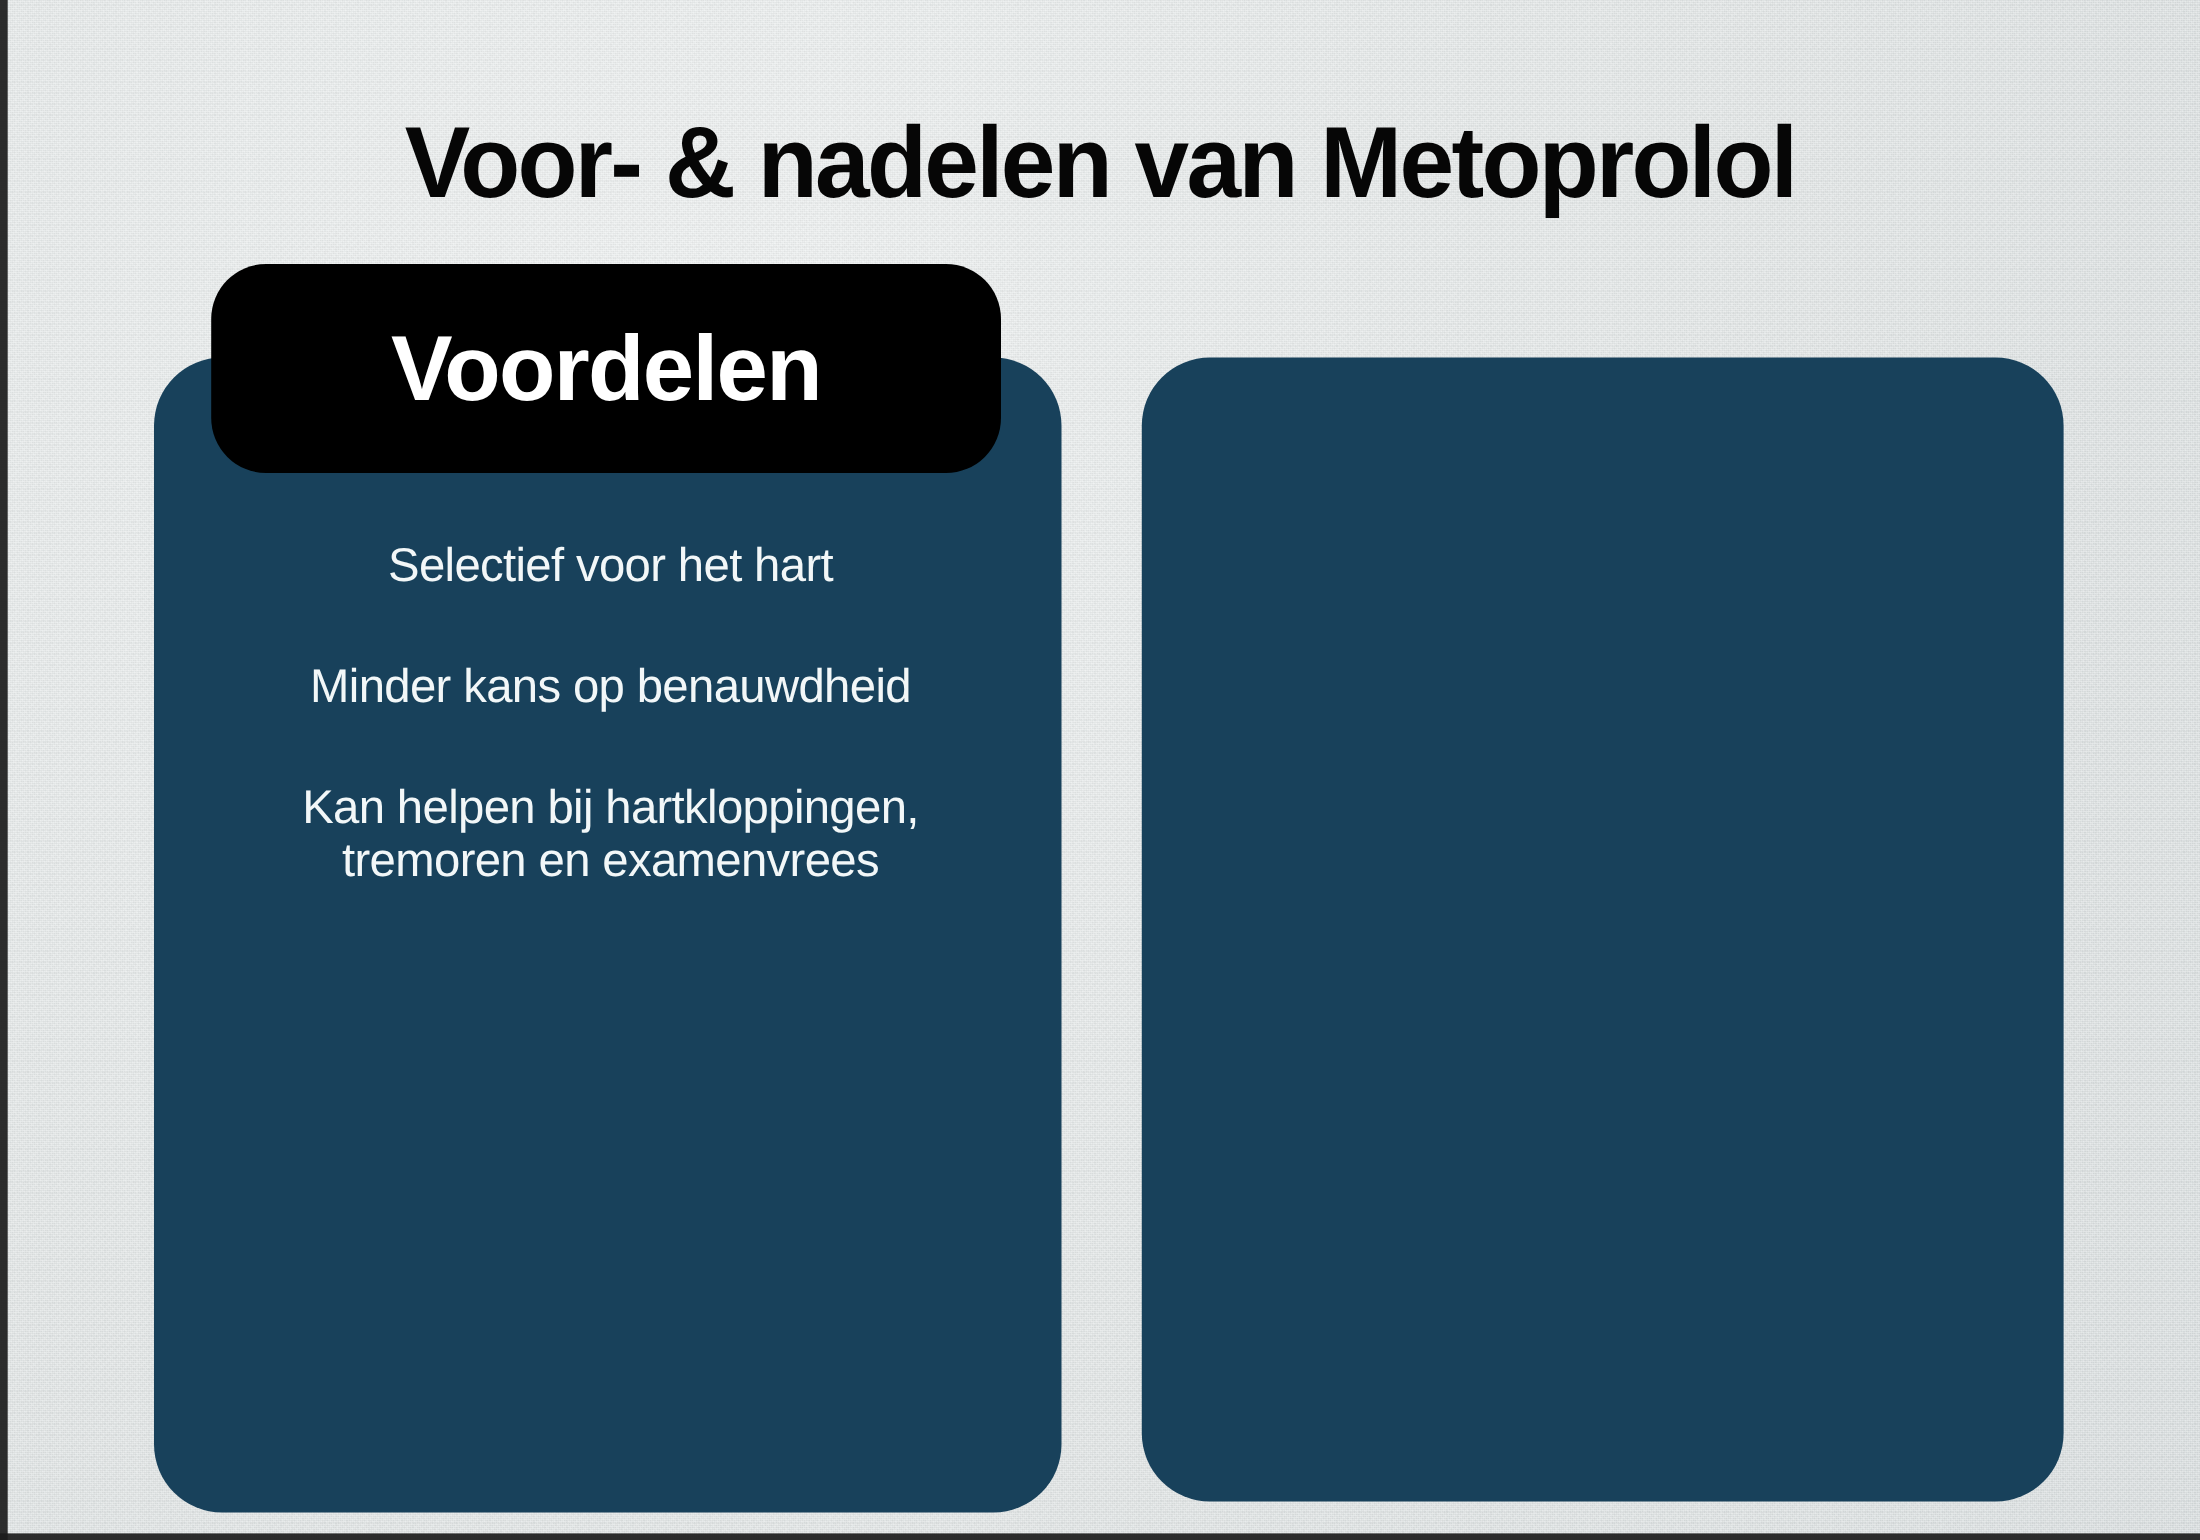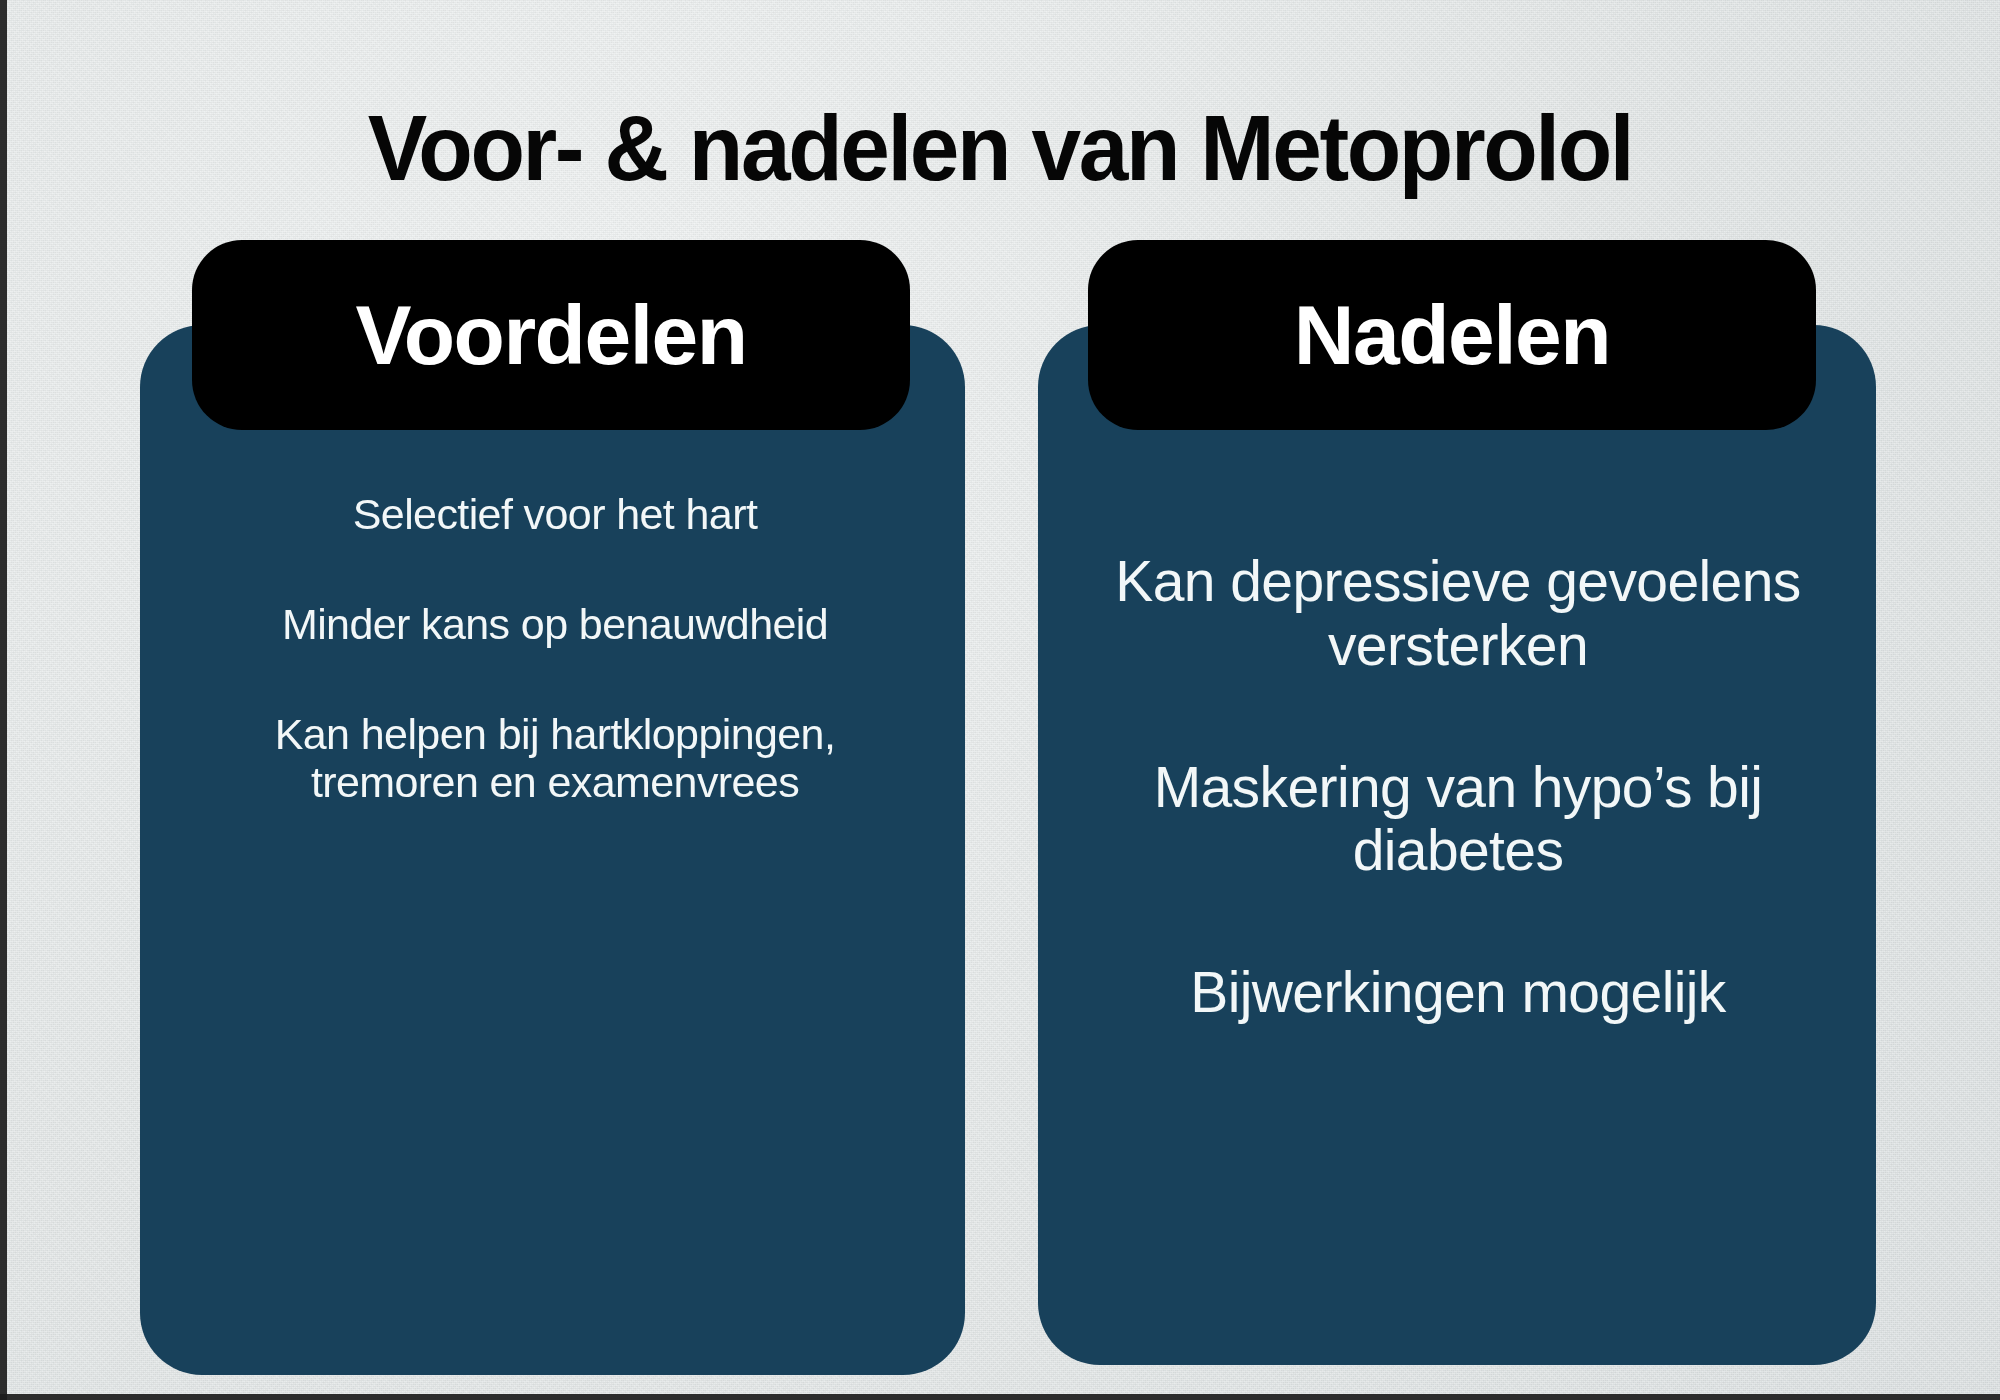--- a/index.html
+++ b/index.html
@@ -174,24 +174,16 @@
     </div>
 
     <div class="card-body card-body--pros">
       <p class="item">Selectief voor het hart</p>
       <p class="item">Minder kans op benauwdheid</p>
       <p class="item">Kan helpen bij hartkloppingen, tremoren en examenvrees</p>
     </div>
 
     <div class="card card--cons"></div>
 
-    <div class="badge badge--cons">
-      <span>Nadelen</span>
-    </div>
 
-    <div class="card-body card-body--cons">
-      <p class="item">Kan depressieve gevoelens versterken</p>
-      <p class="item">Maskering van hypo’s bij diabetes</p>
-      <p class="item">Bijwerkingen mogelijk</p>
-    </div>
 
   </div>
 </div>
 
 </body></html>

